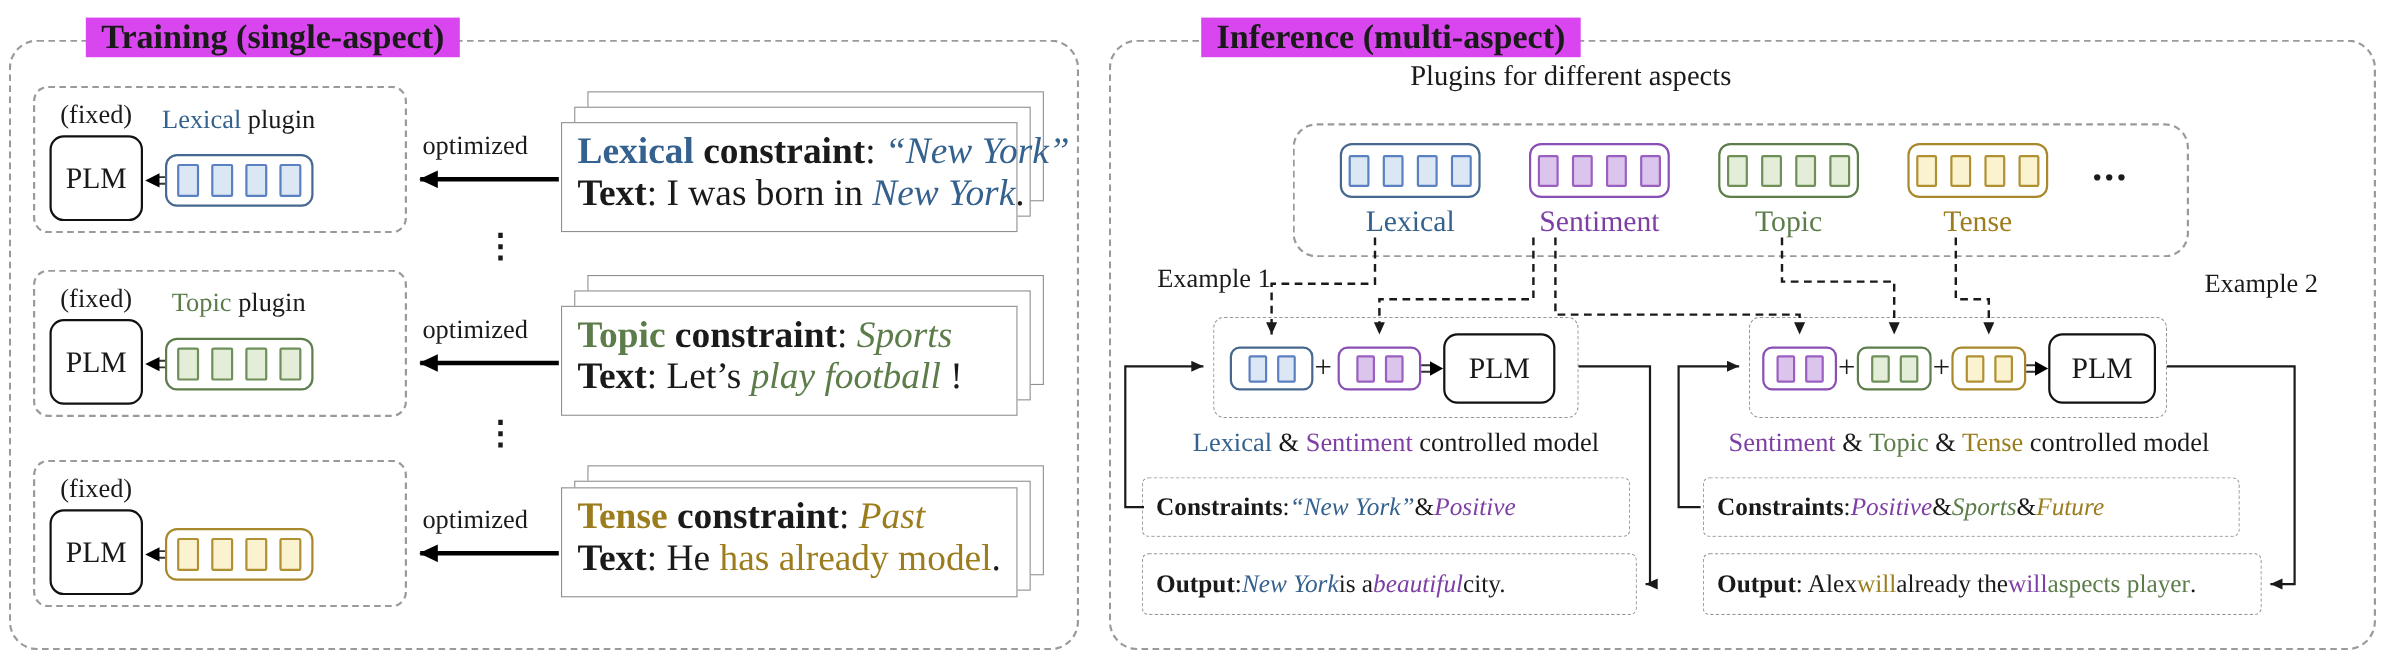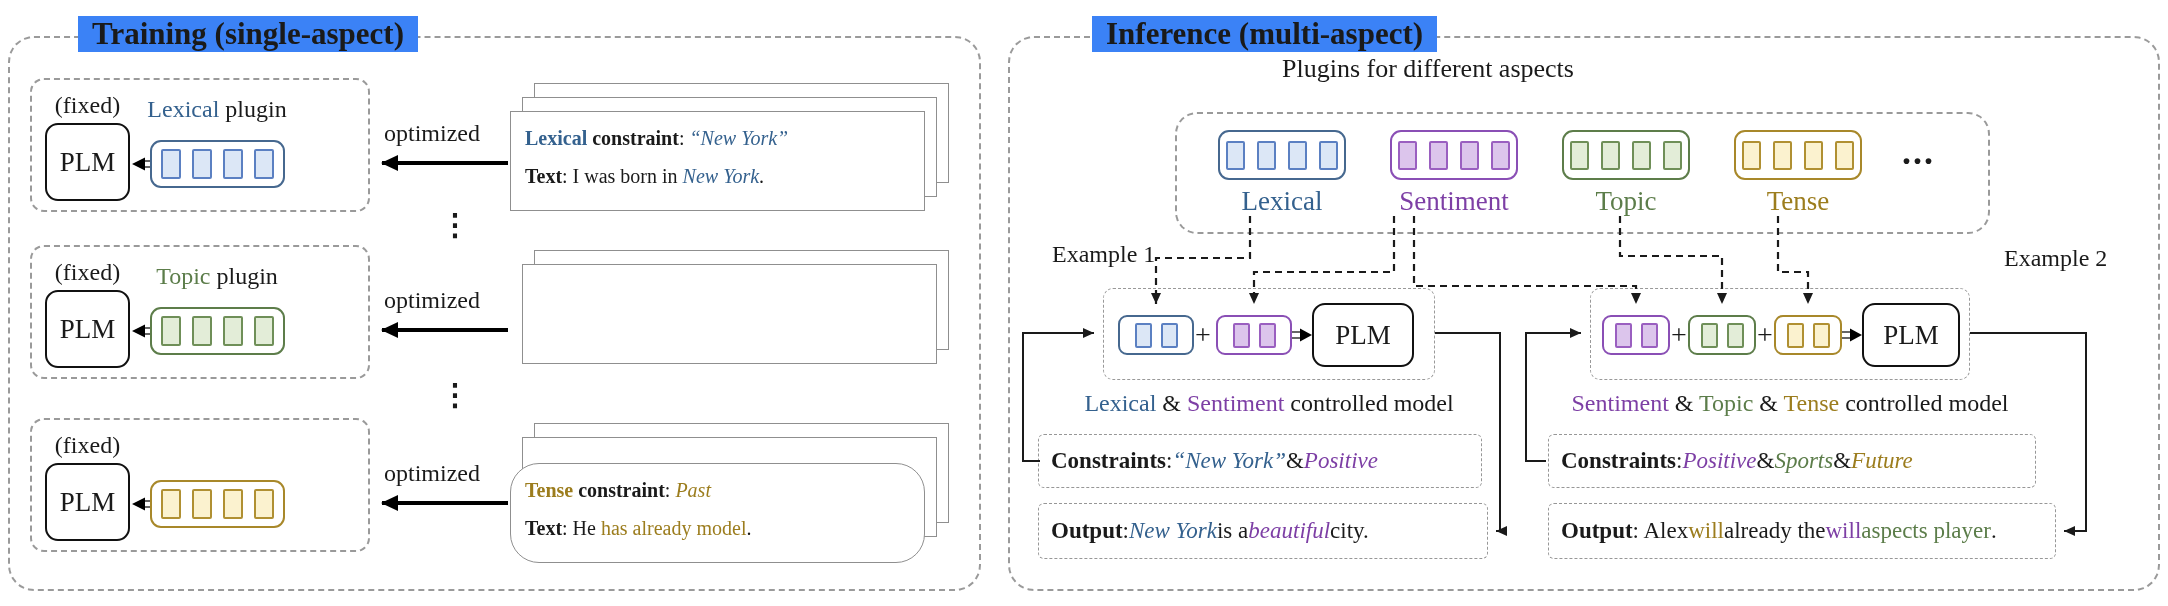--- a/index.html
+++ b/index.html
@@ -1,41 +1,41 @@
 <!DOCTYPE html>
 <html><head>
 <meta charset="utf-8">
 <style>
   html,body{margin:0;padding:0;background:#fff;}
   .canvas{position:relative;width:2168px;height:606px;background:#fff;overflow:hidden;
           font-family:"Liberation Serif","DejaVu Serif",serif;color:#1a1a1a;}
   .abs{position:absolute;box-sizing:border-box;}
   .panel{border:2px dashed #9a9a9a;border-radius:26px;}
-  .ptitle{font-weight:bold;font-size:31px;background:#3b82f6;padding:0 14px;white-space:nowrap;}
+  .ptitle{font-weight:bold;font-size:31px;background:#d946ef;padding:0 14px;white-space:nowrap;}
   .ibox{border:2px dashed #9a9a9a;border-radius:14px;}
   .lbl{white-space:nowrap;}
   .fixed{font-size:24px;text-align:center;}
   .pluglabel{font-size:24px;text-align:center;}
   .plm{border:2.5px solid #111;border-radius:13px;background:#fff;display:flex;align-items:center;
        justify-content:center;font-size:27px;}
   .pill{border:2px solid;border-radius:11px;background:#fff;display:flex;align-items:center;
         justify-content:center;gap:11px;}
   .pill i{display:block;width:20px;height:30px;border:2px solid;border-radius:2px;box-sizing:border-box;}
   .pill.pg{gap:12px;}
   .pill.pg i{width:19px;height:29px;}
   .pill.sm{gap:9px;border-radius:9px;}
   .pill.sm i{width:17px;height:25px;}
   .asp-lexical{border-color:#46688f;}   .asp-lexical i{border-color:#5b80c2;background:#dce7f6;}
   .asp-sentiment{border-color:#8a4fb5;} .asp-sentiment i{border-color:#9a5fc0;background:#dcc5ec;}
   .asp-topic{border-color:#5d7d4a;}     .asp-topic i{border-color:#6f8f58;background:#e3edd8;}
   .asp-tense{border-color:#a8882a;}     .asp-tense i{border-color:#b09032;background:#fbf2cf;}
   .optimized{font-size:24px;}
   .cardlayer{border:1.5px solid #8f8f8f;background:#fff;width:415px;height:100px;}
   .cardmain{padding:7px 0 0 14px;}
-  .cline{white-space:nowrap;line-height:38px;font-size:20px;}
+  .cline{white-space:nowrap;line-height:38px;font-size:34px;}
   .vdots{font-size:30px;font-weight:bold;line-height:30px;}
   .plugtitle{font-size:26px;}
   .pluginsbox{border:2px dashed #9a9a9a;border-radius:22px;}
   .plabel{font-size:27px;text-align:center;white-space:nowrap;}
   .c-lexical{color:#34618e;} .c-sentiment{color:#7d3fa5;} .c-topic{color:#5c7d4a;} .c-tense{color:#9c7d1e;}
   .moredots{font-size:36px;font-weight:bold;letter-spacing:2px;}
   .exlabel{font-size:24px;}
   .modelbox{border:1.6px dashed #999;border-radius:10px;}
   .plus{font-size:28px;line-height:36px;}
   .caption{font-size:24px;text-align:center;white-space:nowrap;}
@@ -80,36 +80,40 @@
   <div class="abs plm" style="left:45px;top:290px;width:85px;height:78px;">PLM</div>
   <div class="abs pill asp-topic" style="left:150px;top:307px;width:135px;height:48px;">
       <i></i>
       <i></i>
       <i></i>
       <i></i>
     </div>
   <div class="abs lbl optimized" style="left:384px;top:287px;">optimized</div>
   <div class="abs cardlayer" style="left:534px;top:250px;"></div>
   <div class="abs cardlayer" style="left:522px;top:264px;"></div>
+  <div class="abs cardlayer cardmain" style="left:510px;top:278px;">
+    <div class="cline"><span style="color: rgb(92, 125, 74); font-weight: bold;">Topic</span><span style="font-weight: bold;"> constraint</span><span>: </span><span style="color: rgb(92, 125, 74); font-style: italic;">Sports</span></div>
+    <div class="cline"><span style="font-weight: bold;">Text</span><span>: Let’s </span><span style="color: rgb(92, 125, 74); font-style: italic;">play football</span><span> !</span></div>
+  </div>
 
   <div class="abs vdots" style="left:440px;top:380px;">⋮</div>
 
   <div class="abs ibox" style="left:30px;top:418px;width:340px;height:134px;"></div>
   <div class="abs lbl fixed" style="left:45px;top:432px;width:85px;">(fixed)</div>
   <div class="abs plm" style="left:45px;top:463px;width:85px;height:78px;">PLM</div>
   <div class="abs pill asp-tense" style="left:150px;top:480px;width:135px;height:48px;">
       <i></i>
       <i></i>
       <i></i>
       <i></i>
     </div>
   <div class="abs lbl optimized" style="left:384px;top:460px;">optimized</div>
   <div class="abs cardlayer" style="left:534px;top:423px;"></div>
   <div class="abs cardlayer" style="left:522px;top:437px;"></div>
-  <div class="abs cardlayer cardmain" style="left:510px;top:463px;border-radius:29px;">
+  <div class="abs cardlayer cardmain" style="left:510px;top:443px;">
     <div class="cline"><span style="color: rgb(156, 125, 30); font-weight: bold;">Tense</span><span style="font-weight: bold;"> constraint</span><span>: </span><span style="color: rgb(156, 125, 30); font-style: italic;">Past</span></div>
     <div class="cline"><span style="font-weight: bold;">Text</span><span>: He </span><span style="color: rgb(156, 125, 30);">has already model</span><span>.</span></div>
   </div>
 
   <div class="abs ptitle" style="left:78px;top:16px;">Training (single-aspect)</div>
 
   <div class="abs panel" style="left:1008px;top:36px;width:1152px;height:555px;"></div>
   <div class="abs ptitle" style="left:1092px;top:16px;">Inference (multi-aspect)</div>
 
   <div class="abs lbl plugtitle" style="left:1282px;top:54px;">Plugins for different aspects</div>

